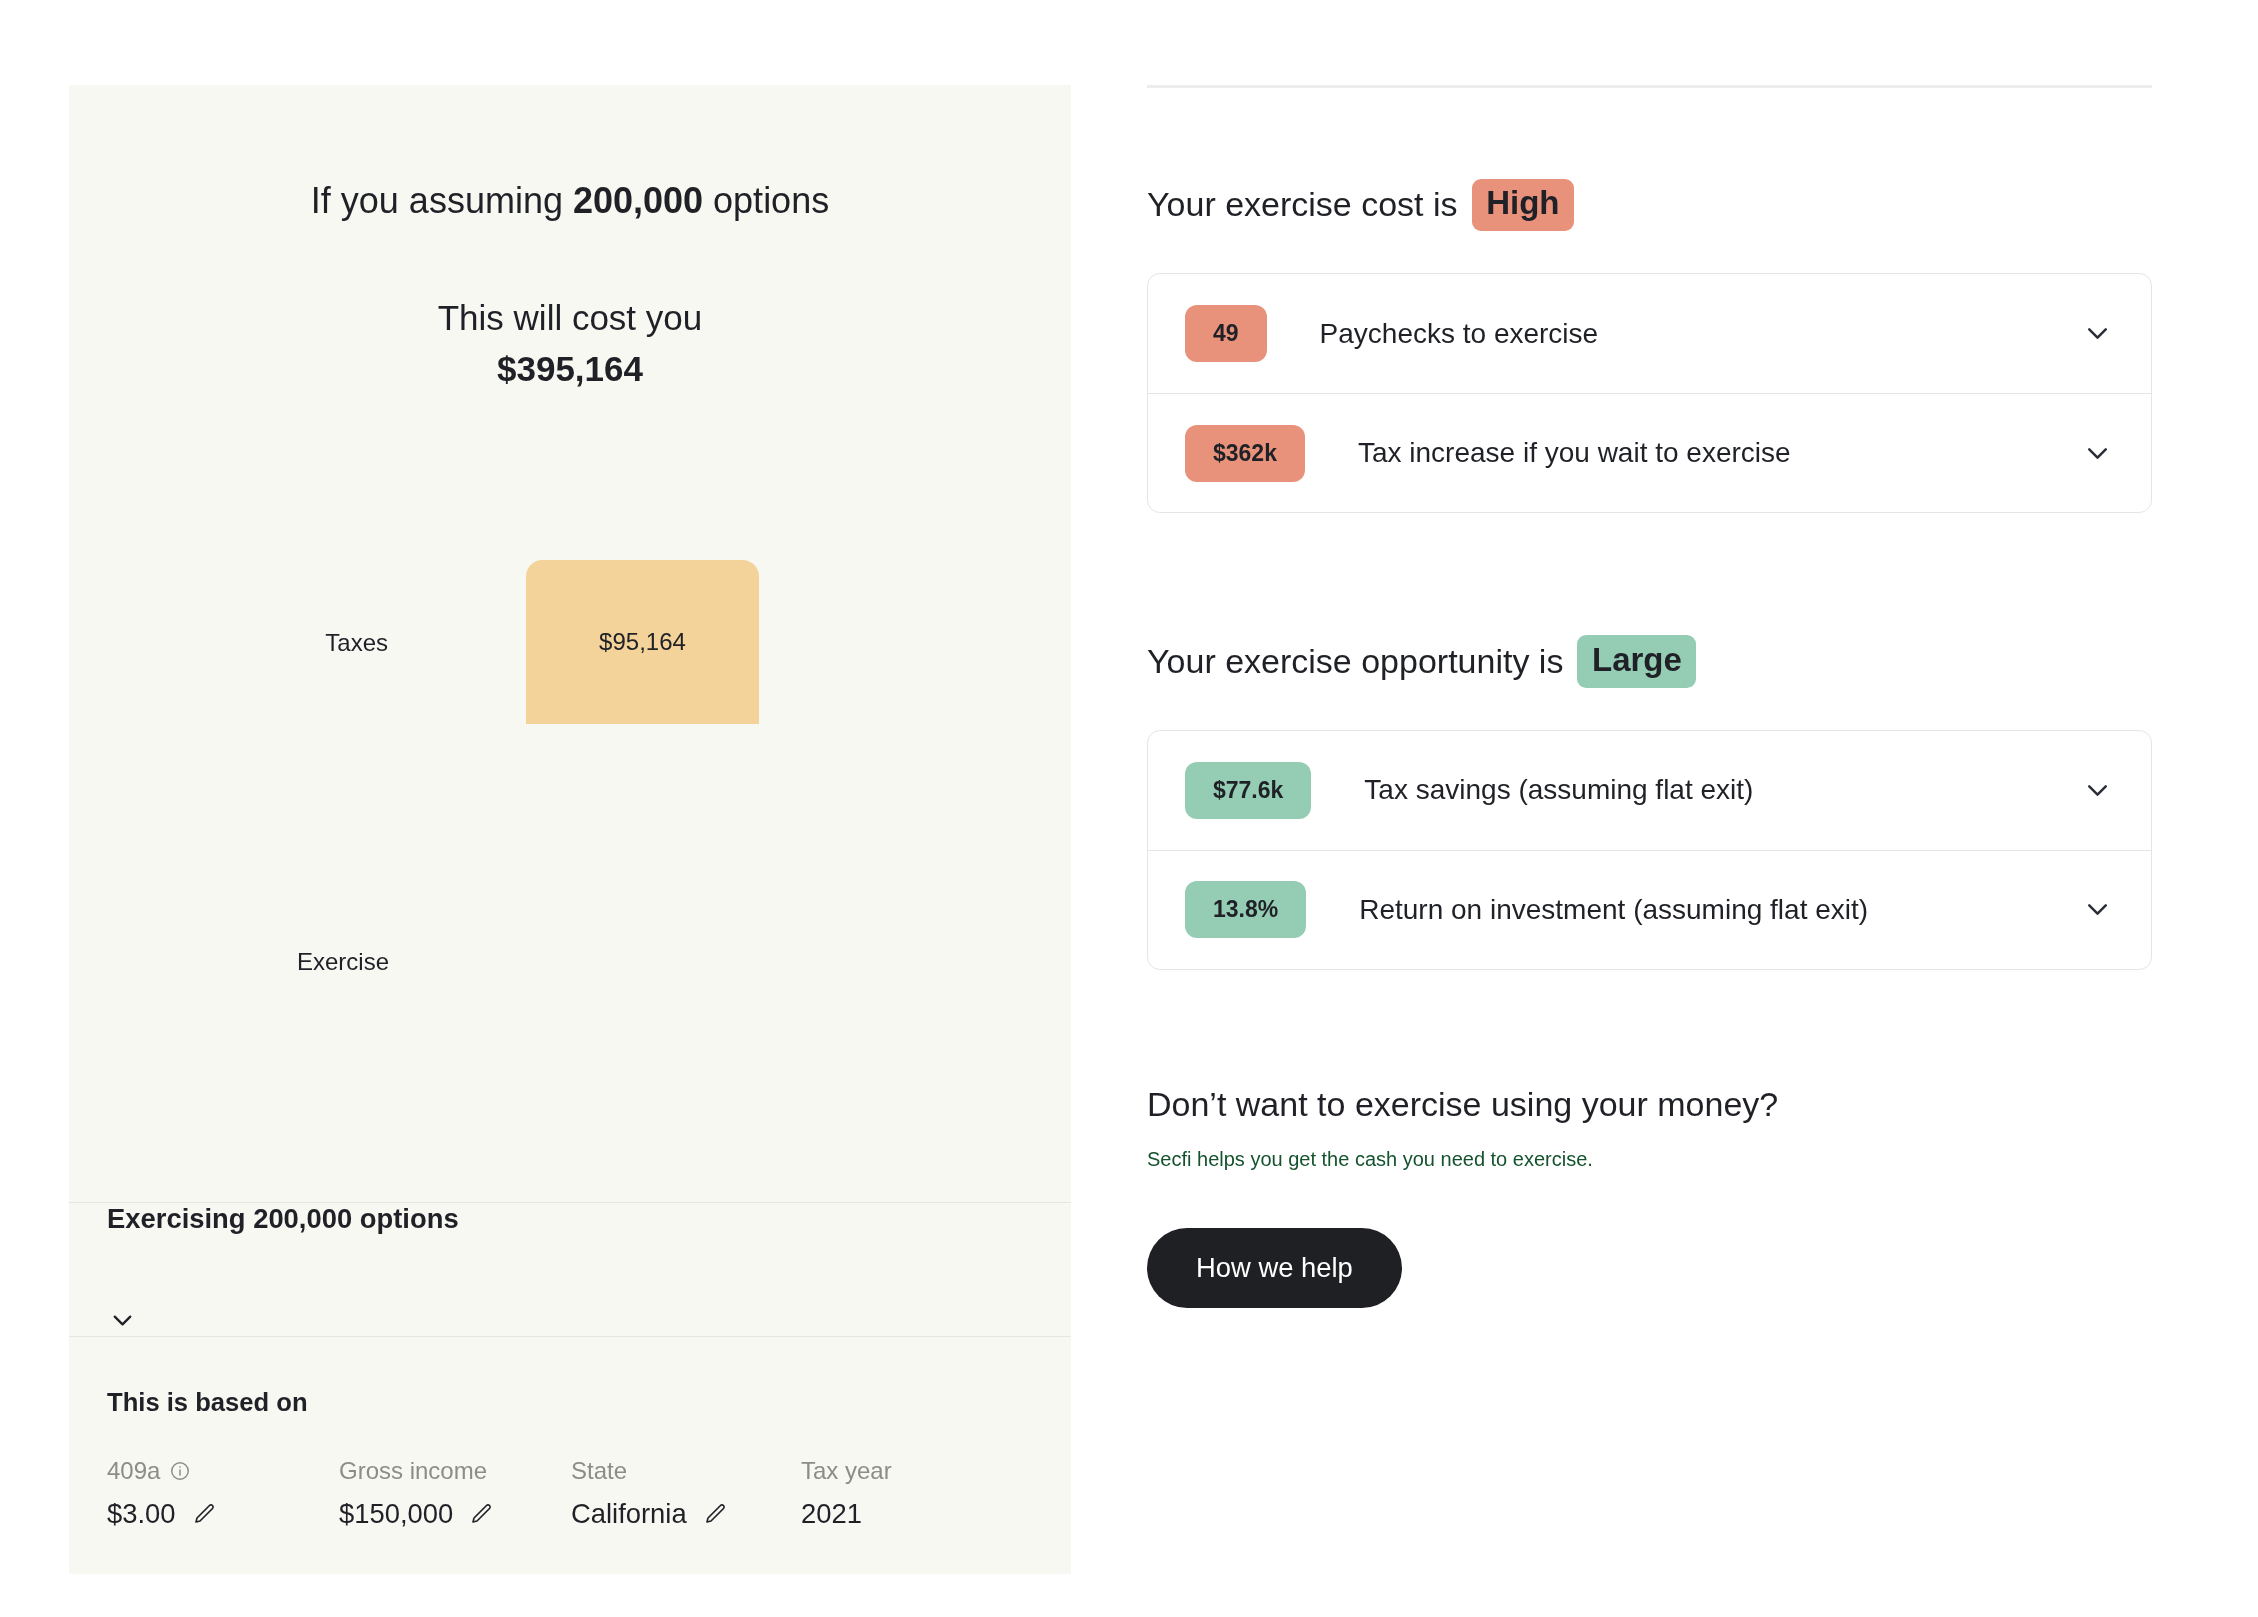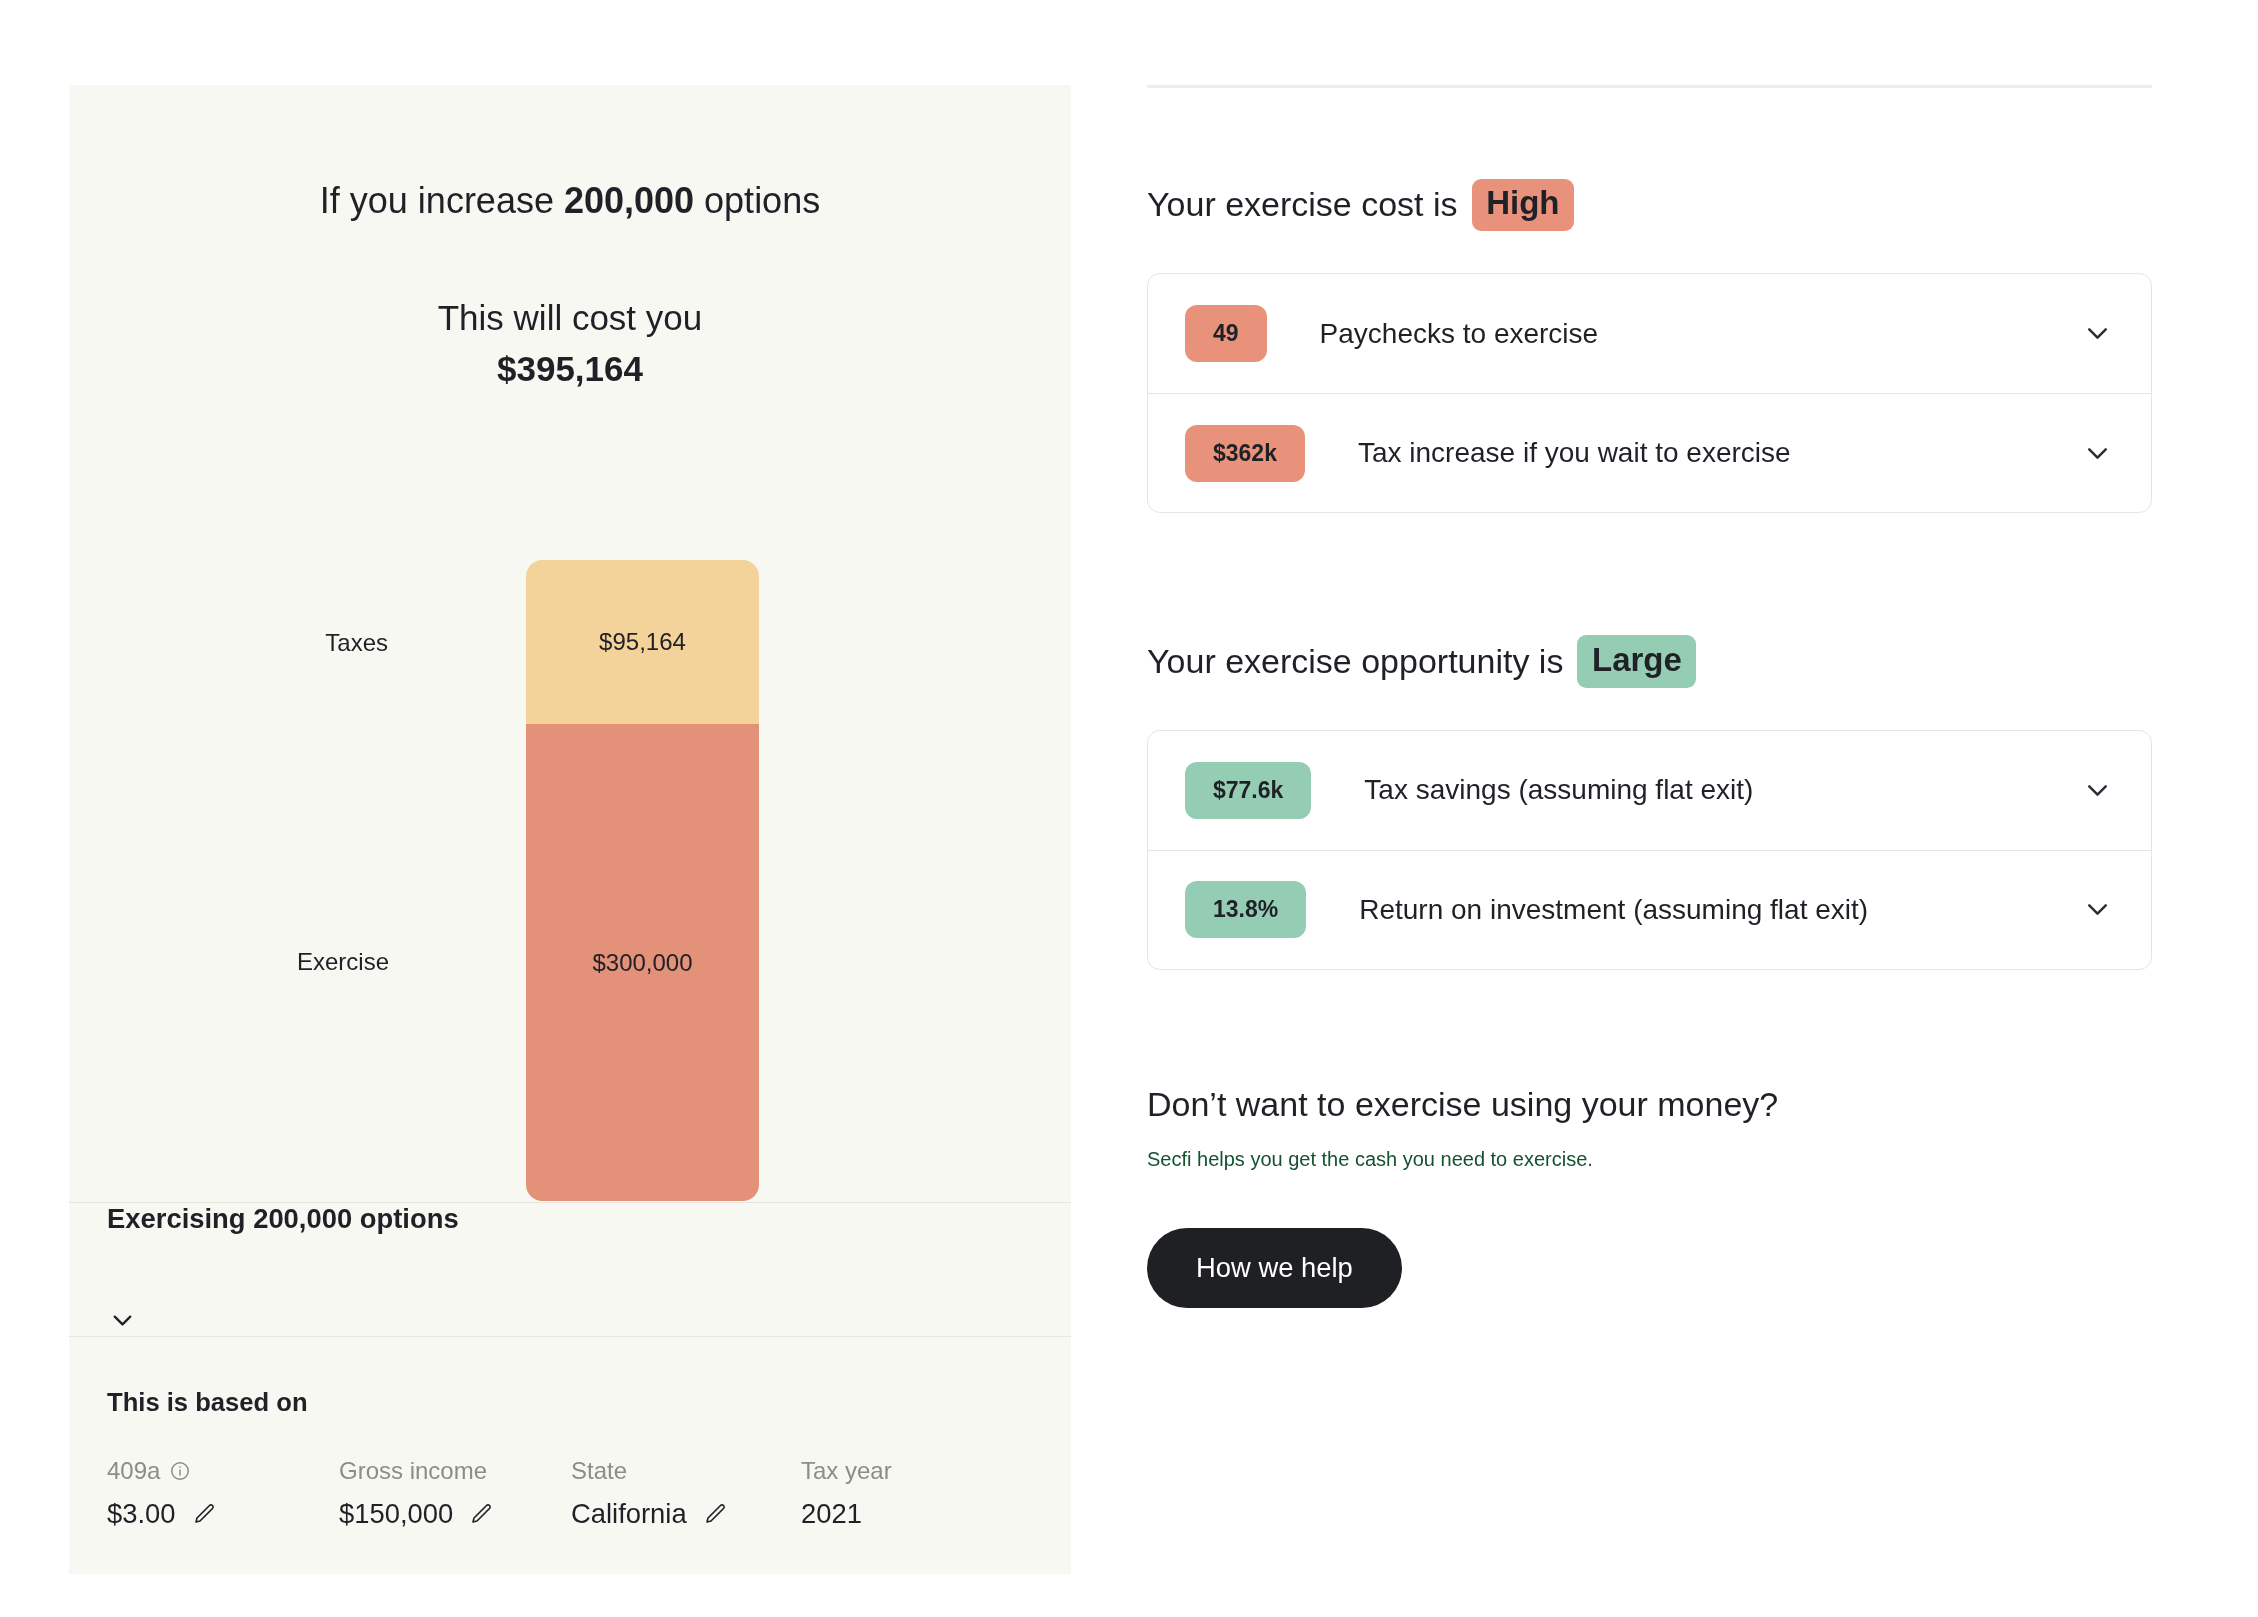--- a/index.html
+++ b/index.html
@@ -258,37 +258,34 @@
 </head>
 <body>
 
 <div class="page">
 
   <div class="left-card">
 
     <div class="chart-area">
 
       <div class="chart-headline">
-        <span>If you increase </span><b>200,000</b><span> options</span>
+        <span>If you assuming </span><b>200,000</b><span> options</span>
       </div>
 
       <div class="cost-block">
         <div class="cost-label">This will cost you</div>
         <div class="cost-value">$395,164</div>
       </div>
 
       <div class="bar-label label-taxes">Taxes</div>
       <div class="bar-label label-exercise">Exercise</div>
 
       <div class="bar-wrap">
         <div class="bar-seg seg-taxes" style="background:#F3D399;">
           <span class="bar-seg-value">$95,164</span>
-        </div>
-        <div class="bar-seg seg-exercise" style="background:#E4917A;">
-          <span class="bar-seg-value">$300,000</span>
         </div>
       </div>
     </div>
 
     <div class="divider-row">
       <div class="accordion-title">Exercising 200,000 options</div>
       <span class="chevron">
         <svg width="31" height="31" viewBox="0 0 24 24" fill="none" stroke="#1F2127" stroke-width="1.8" stroke-linecap="round" stroke-linejoin="round">
             <polyline points="6 9 12 15 18 9"></polyline>
           </svg>

